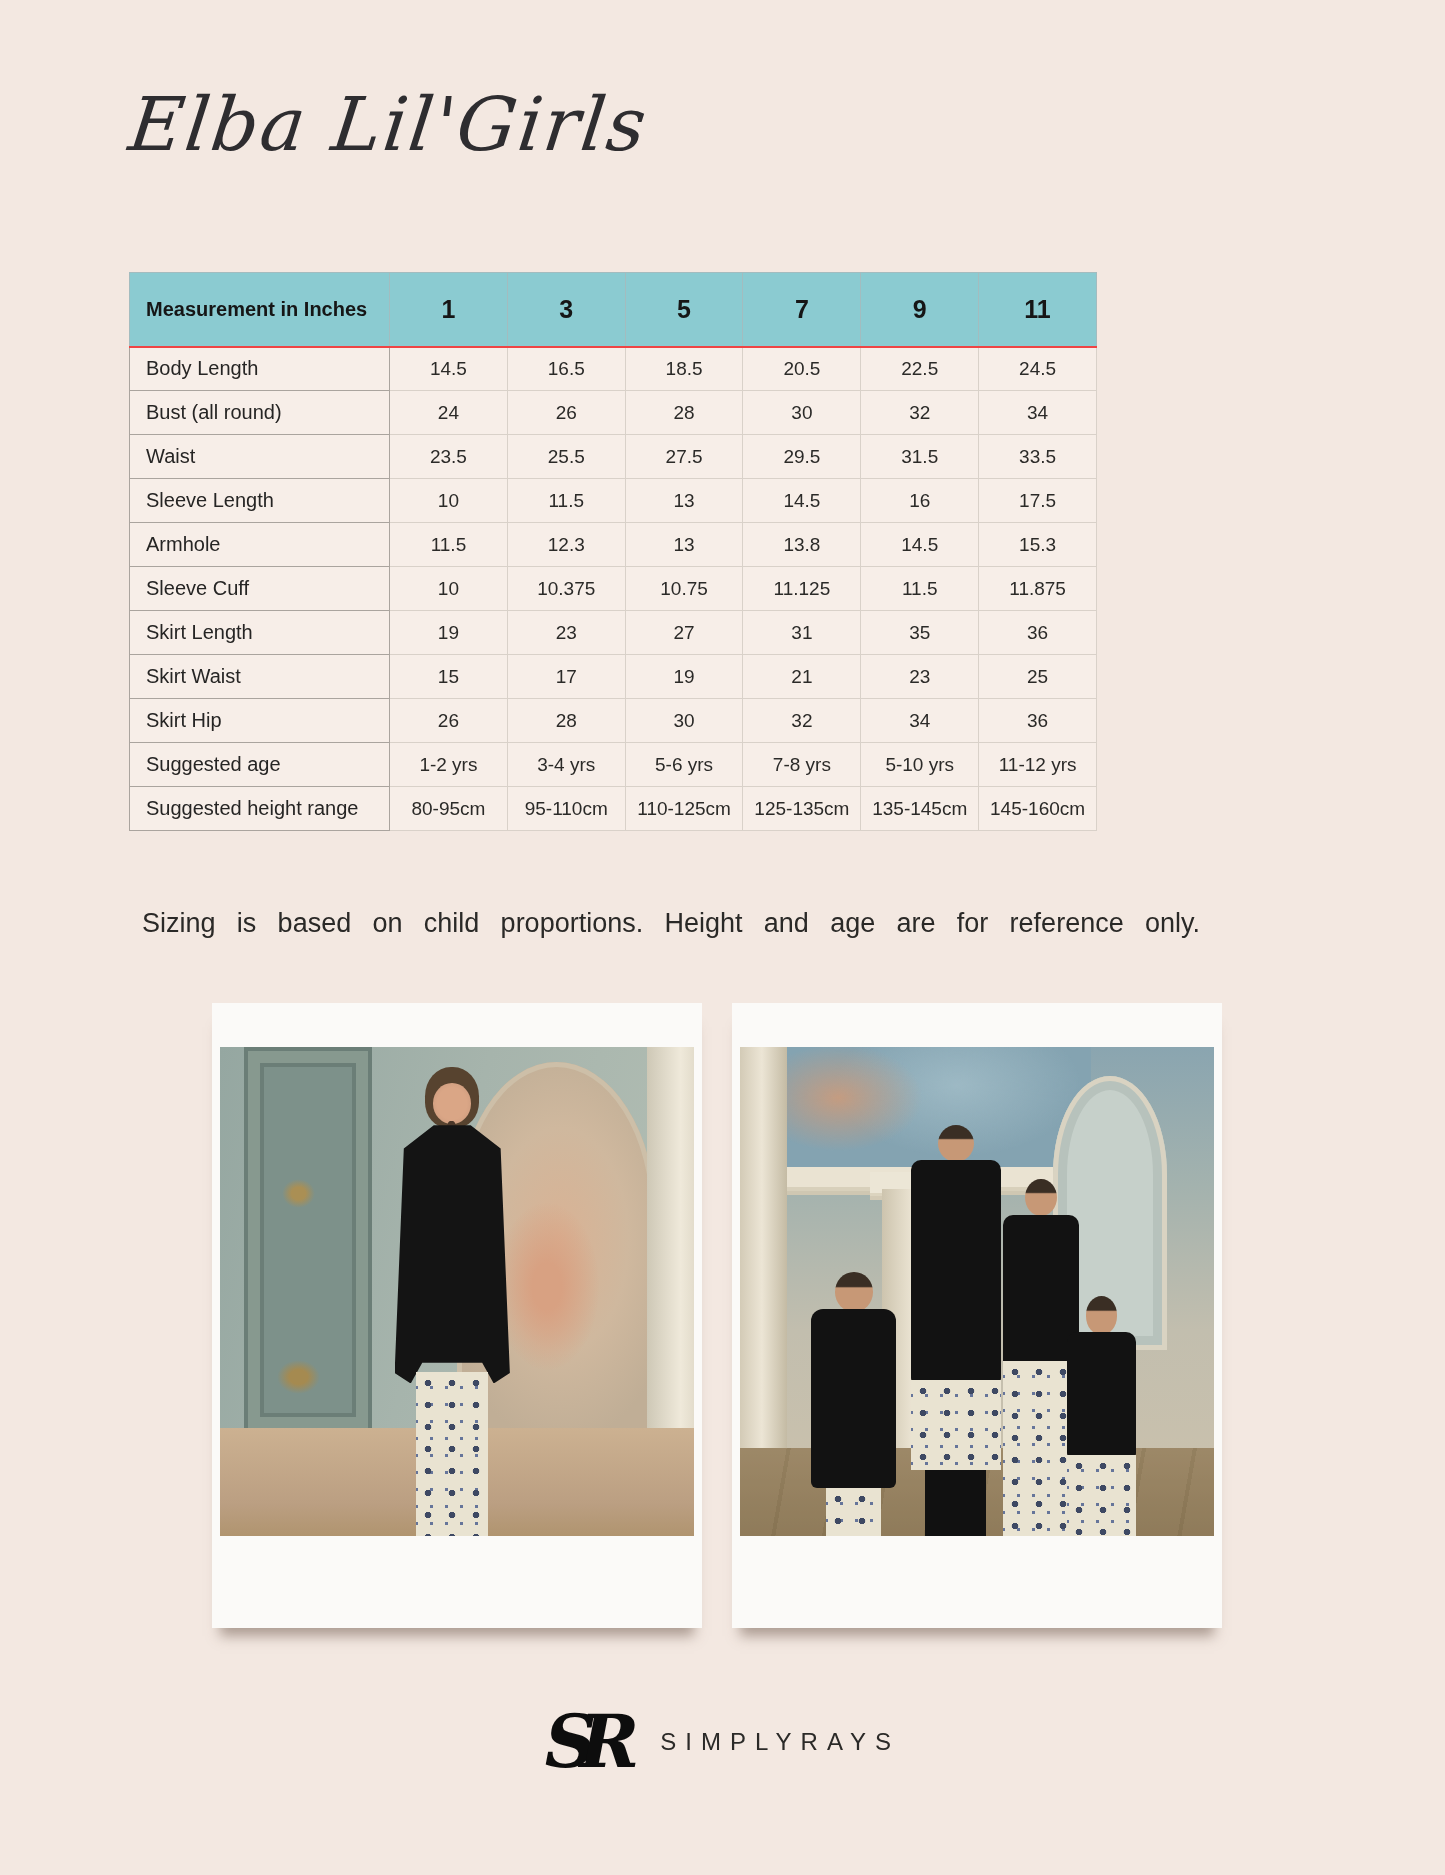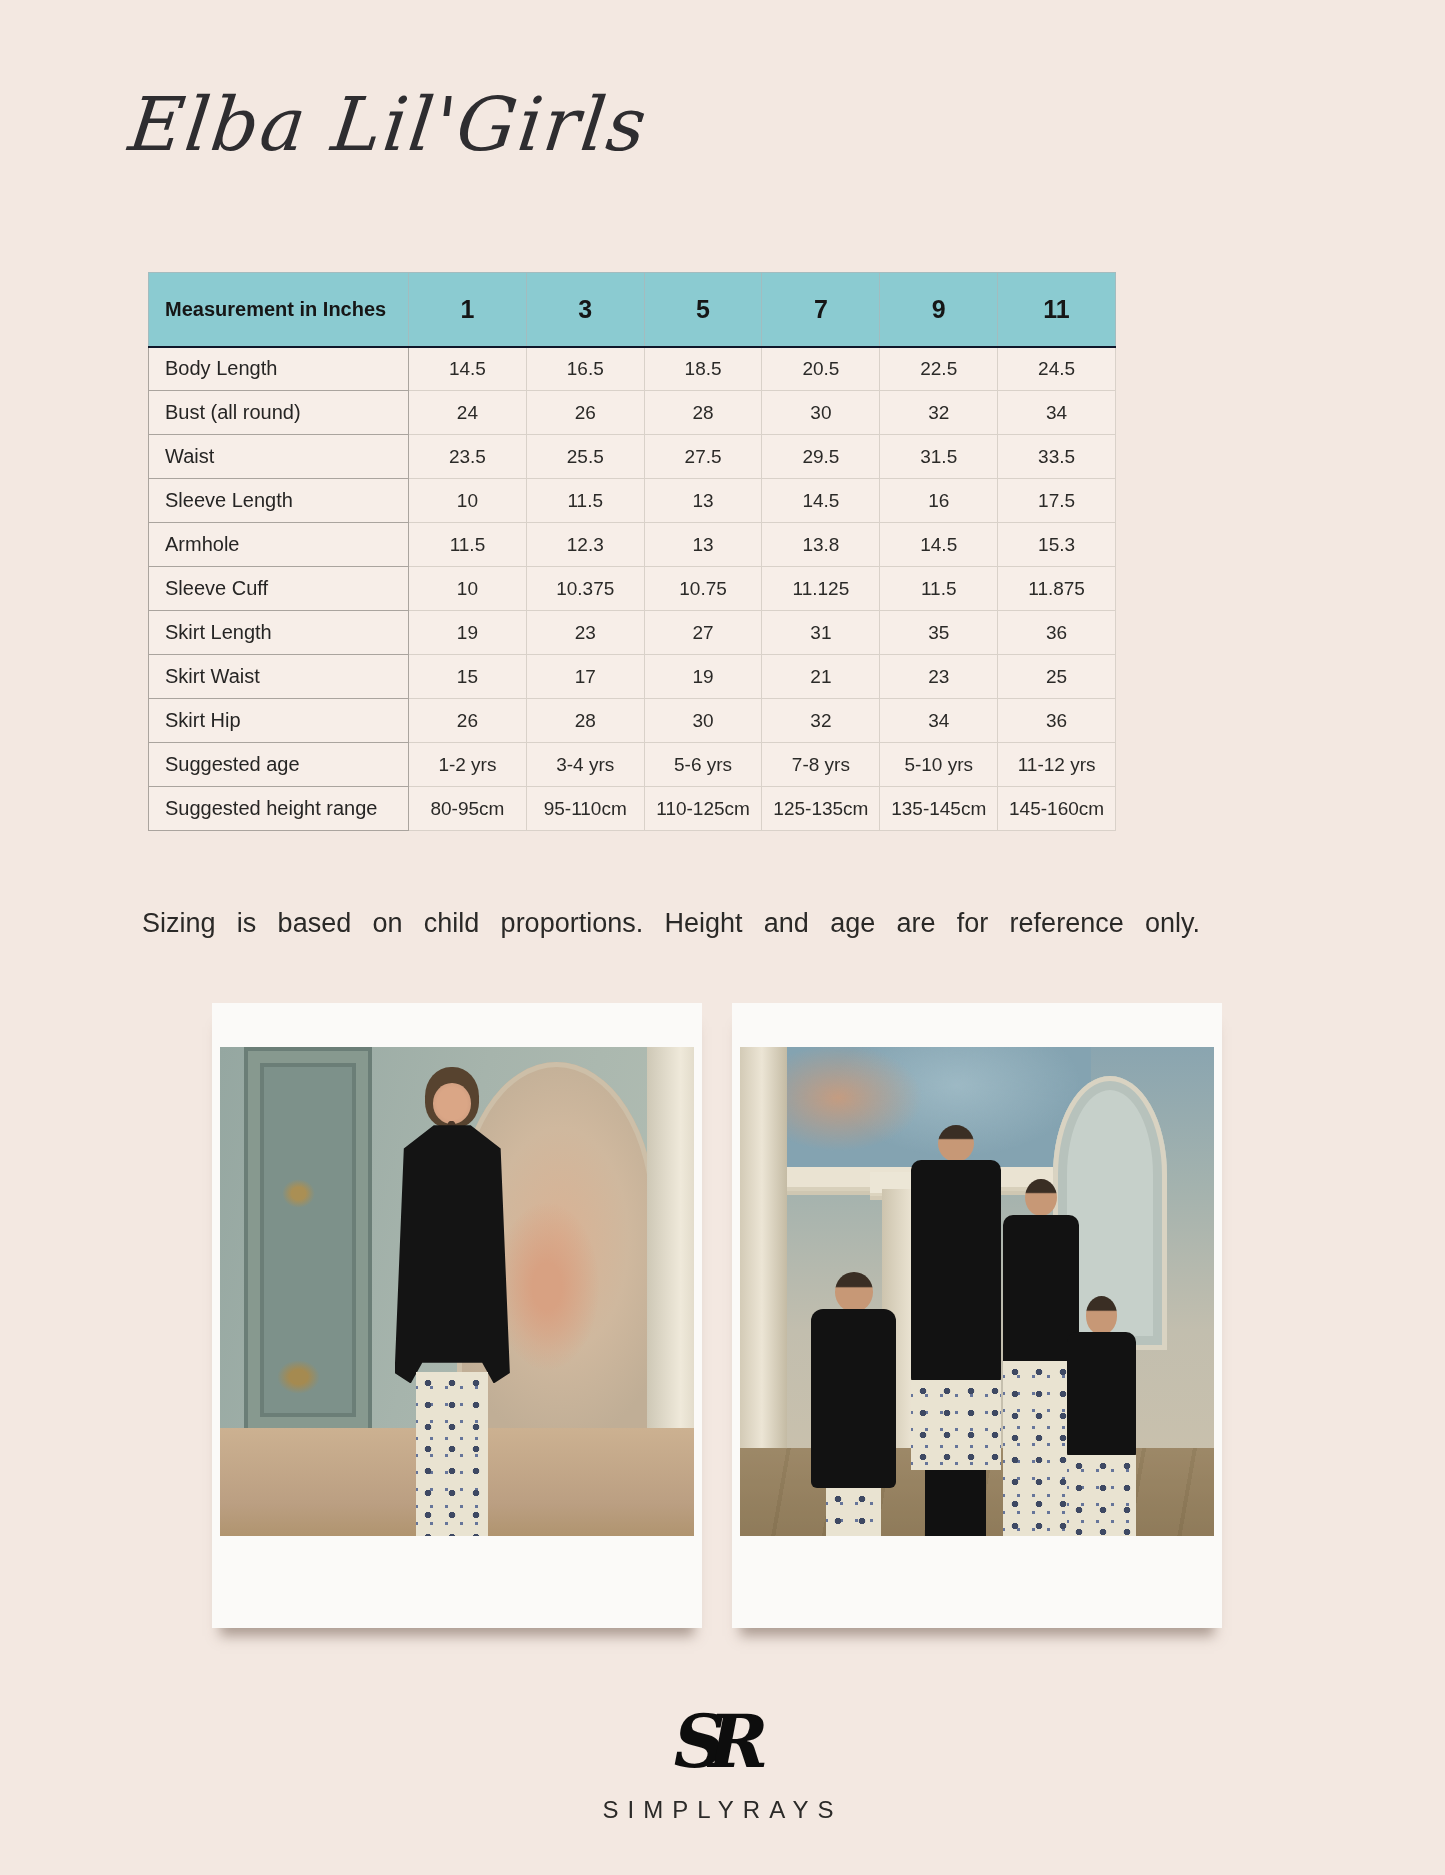--- a/index.html
+++ b/index.html
@@ -22,39 +22,39 @@
     font-size:74px;line-height:1.3;color:#2e2d30;
     transform:skewX(-7deg);letter-spacing:2px;white-space:nowrap;
   }
   .page-title{
     position:absolute;left:142px;top:210px;
     font-size:47px;font-weight:400;letter-spacing:8px;color:#2d2b29;white-space:nowrap;
   }
 
   
   table.size-chart{
-    position:absolute;left:148px;top:272px;width:968px;
+    position:absolute;left:129px;top:272px;width:968px;
     border-collapse:collapse;table-layout:fixed;
     font-family:"Liberation Sans",sans-serif;color:var(--ink);
   }
   table.size-chart col.c-label{width:260px;}
   table.size-chart th{
     background:var(--teal);height:74px;vertical-align:middle;
     border:1px solid #a3bcbf;font-size:25px;font-weight:bold;text-align:center;color:#161616;
   }
   table.size-chart th.label-col{font-size:20px;text-align:left;padding-left:16px;}
   table.size-chart td{
     background:var(--cell-bg);height:44px;vertical-align:middle;text-align:center;
     font-size:19px;border:1px solid var(--border-light);color:#2b2a28;
   }
   table.size-chart td.label{
     text-align:left;padding-left:16px;font-size:20px;color:#262524;
     border:1px solid var(--border-strong);
   }
-  table.size-chart tbody tr:first-child td{border-top:2px solid #0f172a;}
+  table.size-chart tbody tr:first-child td{border-top:2px solid #ef4444;}
 
   
   .note{
     position:absolute;left:142px;top:903px;width:1058px;
     font-size:27px;line-height:1.55;color:#2a2927;
   }
   .note .l1{text-align:justify;text-align-last:justify;}
 
   
   .polaroid{
@@ -145,21 +145,21 @@
   .sf-boy .p-body{top:14%;height:68%;border-radius:12px 12px 6px 6px;}
   .sf-boy .p-pants{left:18%;width:64%;top:82%;height:18%;}
   .sf-girl2{left:69%;top:51%;width:14.5%;height:49%;}
   .sf-girl2 .p-head{left:27%;top:0;width:46%;height:16%;}
   .sf-girl2 .p-body{top:15%;height:52%;}
   .sf-girl2 .p-skirt{top:66%;height:34%;}
 
   
   .footer{
     position:absolute;left:0;top:1706px;width:100%;
-    display:flex;align-items:center;justify-content:center;gap:18px;flex-direction:column;
+    display:flex;align-items:center;justify-content:center;gap:18px;
   }
   .monogram{
     font-family:"DejaVu Serif",serif;font-weight:bold;font-size:72px;line-height:1;
     letter-spacing:-0.24em;color:#0d0d0d;padding-right:0.28em;font-style:italic;
   }
   .brand-name{
     font-size:24px;letter-spacing:9px;color:#2b2a28;font-weight:400;
   }
 </style>
 </head>

